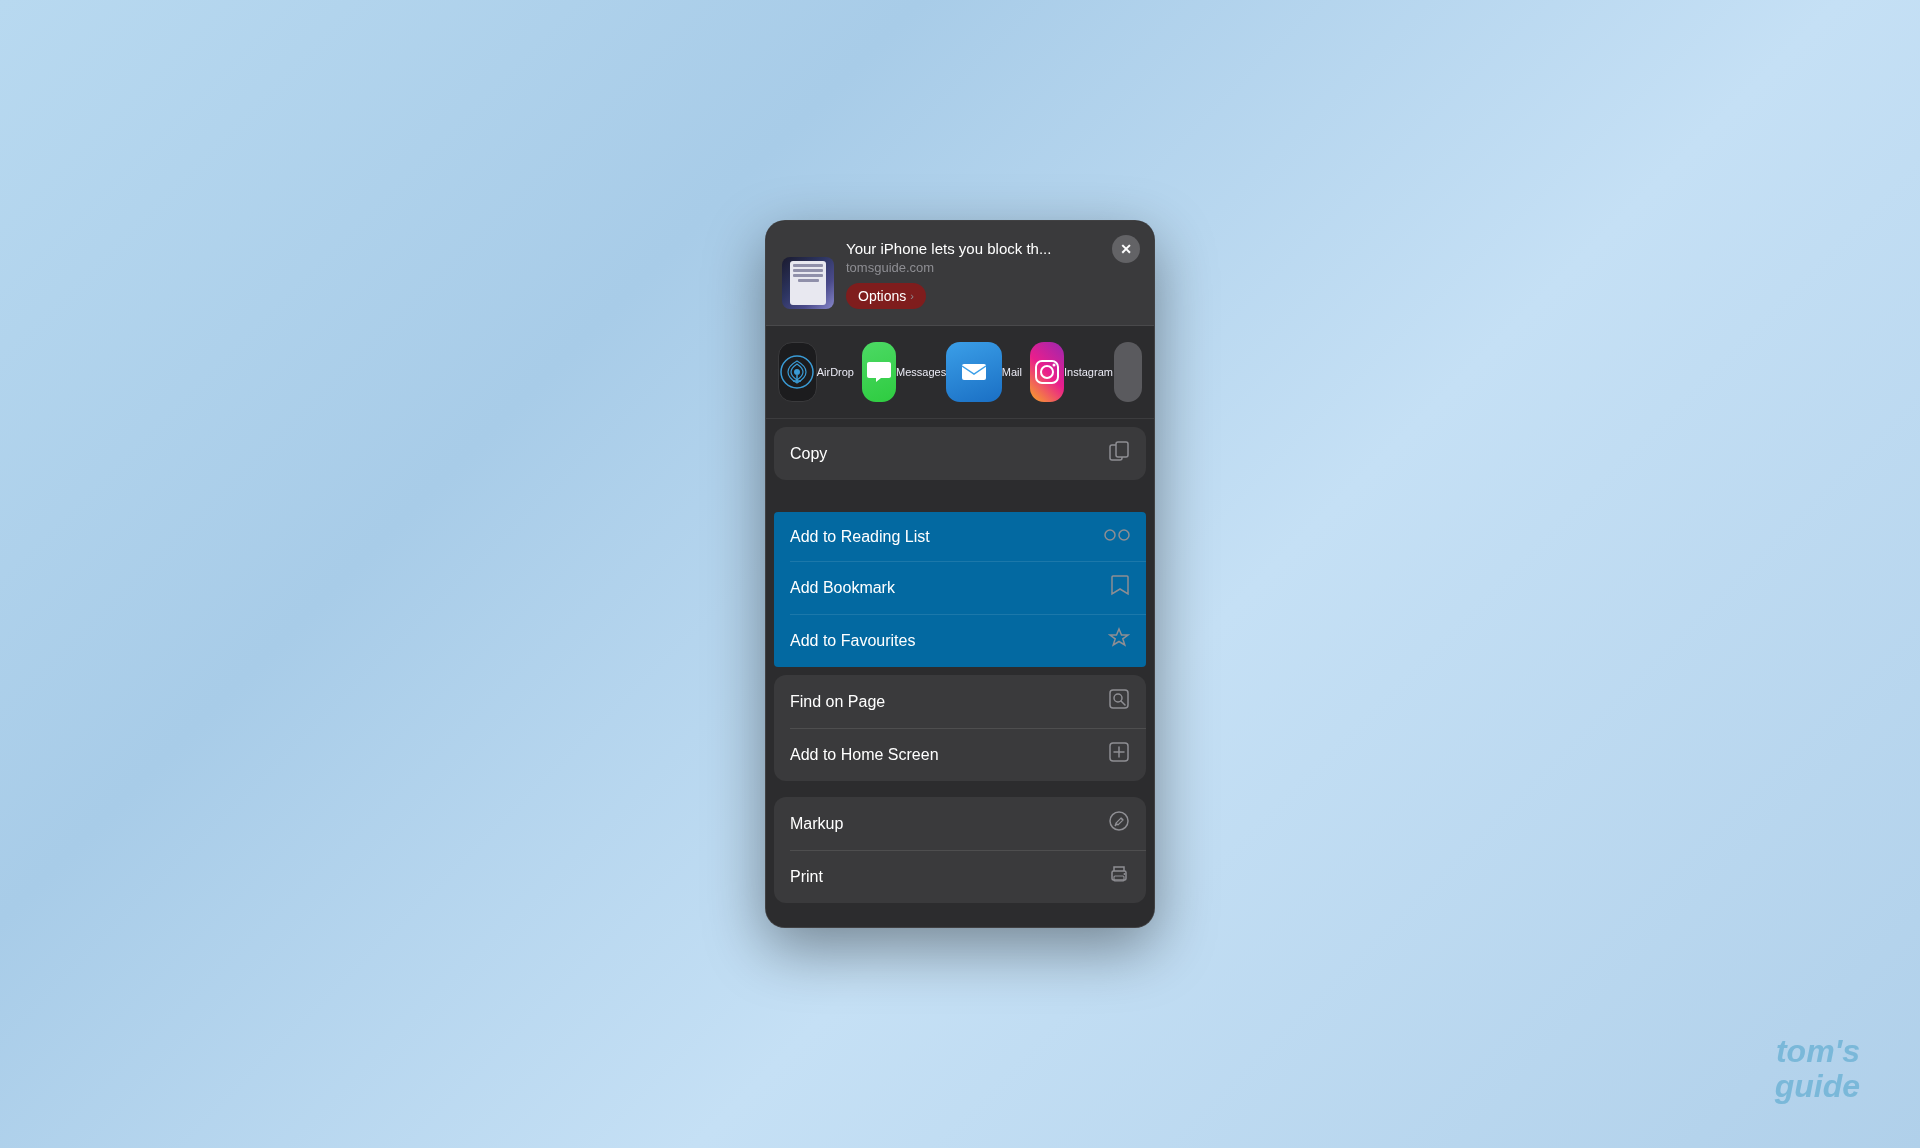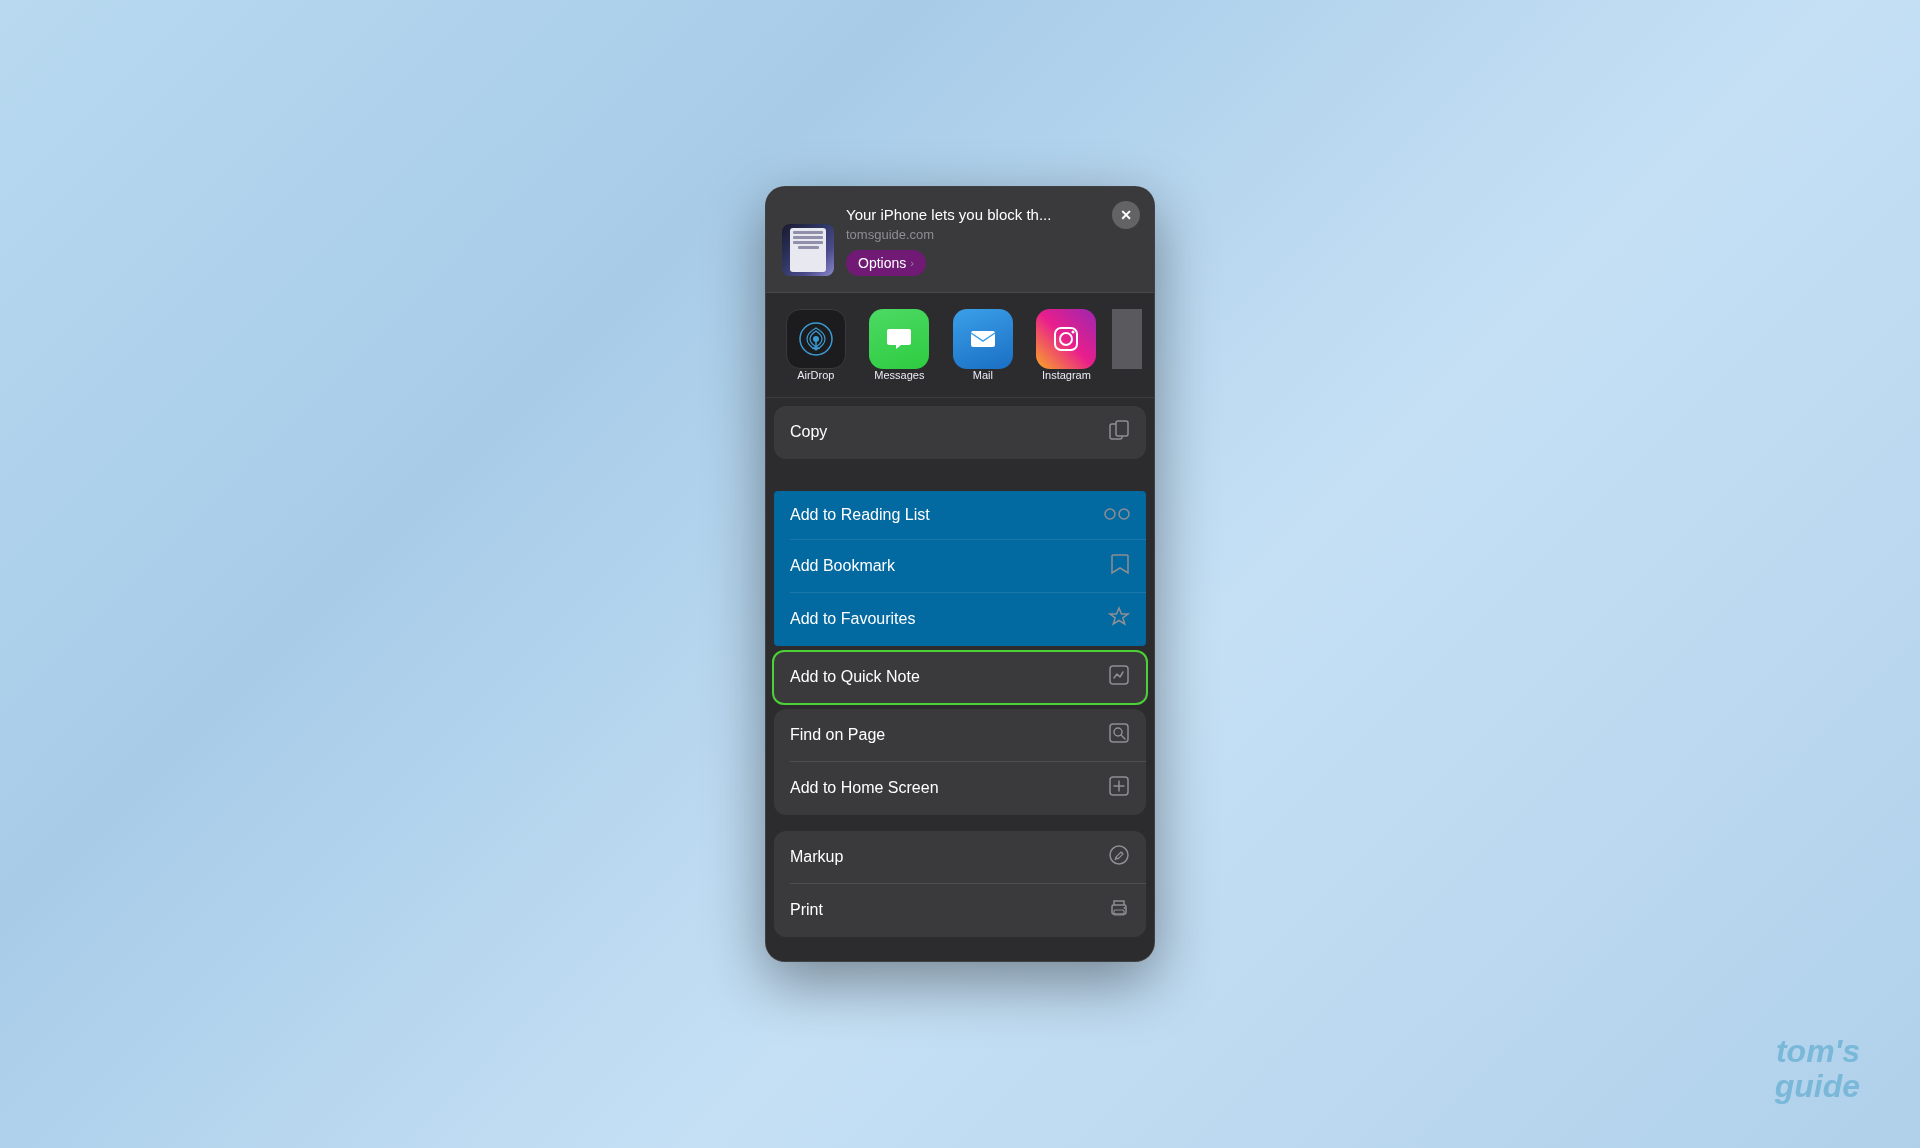--- a/index.html
+++ b/index.html
@@ -100,21 +100,21 @@
       line-height: 1.3;
     }
 
     .share-domain {
       color: #8e8e93;
       font-size: 13px;
       font-weight: 400;
     }
 
     .share-options-btn {
-      background: #701a75;
+      background: #7f1d1d;
       border: none;
       border-radius: 16px;
       padding: 5px 12px;
       color: #ffffff;
       font-size: 14px;
       font-weight: 400;
       cursor: pointer;
       display: flex;
       align-items: center;
       gap: 4px;
@@ -153,21 +153,21 @@
     }
 
     .app-icons-row {
       display: flex;
       gap: 8px;
       align-items: flex-start;
     }
 
     .app-icon-item {
       display: flex;
-      flex-direction: column;
+      flex-direction: row;
       align-items: center;
       width: 76px;
     }
 
     .app-icon {
       width: 60px;
       height: 60px;
       border-radius: 14px;
       display: flex;
       align-items: center;
@@ -396,31 +396,20 @@
         <span class="menu-item-label">Add to Favourites</span>
         <span class="menu-item-icon">
           <svg width="22" height="22" viewBox="0 0 22 22" fill="none" xmlns="http://www.w3.org/2000/svg">
             <path d="M11 2l2.5 6h6.5l-5.2 3.8 2 6.2L11 14.5l-5.8 3.5 2-6.2L2 8h6.5z" stroke="#8e8e93" stroke-width="1.5" fill="none"></path>
           </svg>
         </span>
       </div>
     </div>
 
     <div style="height:4px; background:#2c2c2e;"></div>
-    <div style="margin: 0 6px; background:#2c2c2e; padding:0;">
-      <div class="menu-item" style="background:#3a3a3c; border-radius:12px; border:2.5px solid #4cd137; padding: 12px 16px;">
-        <span class="menu-item-label">Add to Quick Note</span>
-        <span class="menu-item-icon">
-          <svg width="22" height="22" viewBox="0 0 22 22" fill="none" xmlns="http://www.w3.org/2000/svg">
-            <rect x="2" y="2" width="18" height="18" rx="3" stroke="#8e8e93" stroke-width="1.5" fill="none"></rect>
-            <path d="M6 14l3-4 3 3 3-5" stroke="#8e8e93" stroke-width="1.5" stroke-linecap="round" stroke-linejoin="round"></path>
-          </svg>
-        </span>
-      </div>
-    </div>
 
     <div style="height:4px; background:#2c2c2e;"></div>
     <div class="group-3">
       <div class="menu-item">
         <span class="menu-item-label">Find on Page</span>
         <span class="menu-item-icon">
           <svg width="22" height="22" viewBox="0 0 22 22" fill="none" xmlns="http://www.w3.org/2000/svg">
             <rect x="2" y="2" width="18" height="18" rx="3" stroke="#8e8e93" stroke-width="1.5" fill="none"></rect>
             <circle cx="10" cy="10" r="4" stroke="#8e8e93" stroke-width="1.5" fill="none"></circle>
             <line x1="13" y1="13" x2="17" y2="17" stroke="#8e8e93" stroke-width="1.5" stroke-linecap="round"></line>

